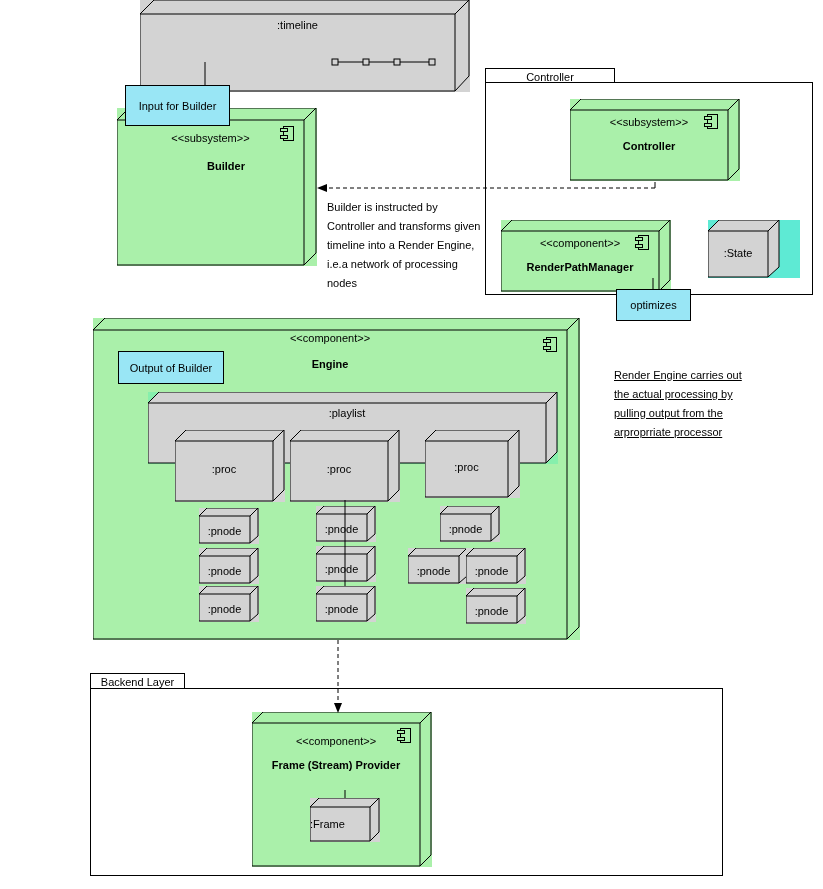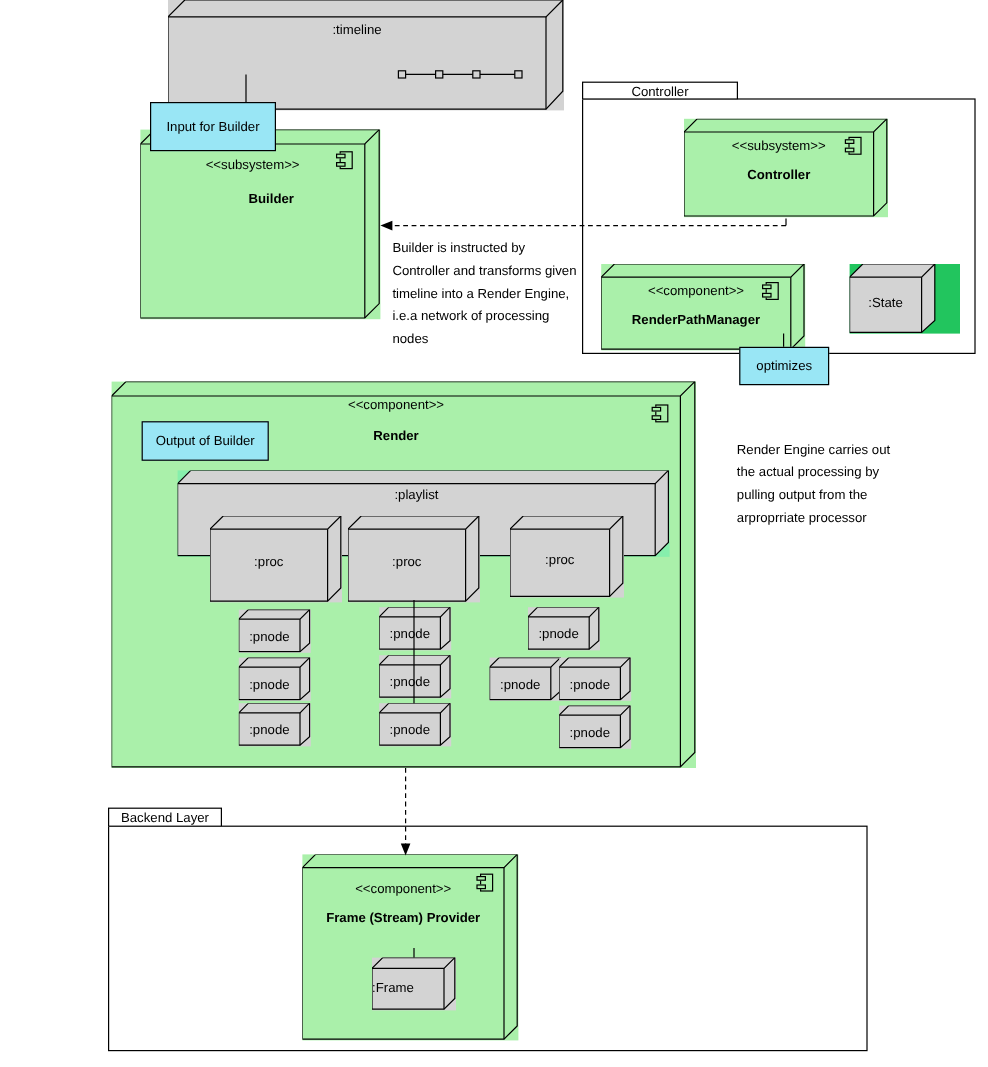--- a/index.html
+++ b/index.html
@@ -198,21 +198,21 @@
       <div class="body" style="background:#aaf0aa;"></div>
       <div class="t1" style="background:#aaf0aa;"></div>
       <div class="t2" style="background:#aaf0aa;"></div>
     </div>
   </div>
 
   <div class="note" style="left:616px; top:289px; width:75px; height:32px;">
     <span>optimizes</span>
   </div>
 
-  <div class="node3d" style="left:708px; top:220px; width:92px; height:58px; background:#22c55e;">
+  <div class="node3d" style="left:708px; top:220px; width:92px; height:58px; background:#5eead4;">
     <svg width="72" height="58" style="position:absolute;left:0;top:0;">
       <polygon points="0,11 11,0 71,0 71,47 60,57 0,57" fill="#d3d3d3" stroke="#000" stroke-width="1"></polygon>
       <polyline points="0,11 60,11 71,0" fill="none" stroke="#000" stroke-width="1"></polyline>
       <line x1="60" y1="11" x2="60" y2="57" stroke="#000" stroke-width="1"></line>
     </svg>
     <div class="abs" style="left:0; top:27px; width:60px; text-align:center;">:State</div>
   </div>
 
   <div class="textblock" style="left:327px; top:198px; width:170px;">Builder is instructed by
 Controller and transforms given
@@ -223,21 +223,21 @@
   <div class="node3d" style="left:93px; top:318px; width:487px; height:322px; background:#aaf0aa;">
     <svg width="487" height="322" style="position:absolute;left:0;top:0;">
       <polygon points="0,12 12,0 486,0 486,309 474,321 0,321" fill="#aaf0aa" stroke="#000" stroke-width="1"></polygon>
       <polyline points="0,12 474,12 486,0" fill="none" stroke="#000" stroke-width="1"></polyline>
       <line x1="474" y1="12" x2="474" y2="321" stroke="#000" stroke-width="1"></line>
     </svg>
     <div class="abs" style="left:0; top:14px; width:474px;">
       <div class="stereo">&lt;&lt;component&gt;&gt;</div>
     </div>
     <div class="abs" style="left:0; top:40px; width:474px;">
-      <div class="namebold">Render</div>
+      <div class="namebold">Engine</div>
     </div>
     <div class="comp-icon" style="left:450px; top:19px; background:#aaf0aa;">
       <div class="body" style="background:#aaf0aa;"></div>
       <div class="t1" style="background:#aaf0aa;"></div>
       <div class="t2" style="background:#aaf0aa;"></div>
     </div>
   </div>
 
   <div class="note" style="left:118px; top:351px; width:106px; height:33px;">
     <span>Output of Builder</span>
@@ -355,21 +355,21 @@
   </div>
   <div class="node3d" style="left:466px; top:588px; width:60px; height:36px; background:#d3d3d3;">
     <svg width="60" height="36" style="position:absolute;left:0;top:0;">
       <polygon points="0,8 8,0 59,0 59,28 51,35 0,35" fill="#d3d3d3" stroke="#000" stroke-width="1"></polygon>
       <polyline points="0,8 51,8 59,0" fill="none" stroke="#000" stroke-width="1"></polyline>
       <line x1="51" y1="8" x2="51" y2="35" stroke="#000" stroke-width="1"></line>
     </svg>
     <div class="abs" style="left:0; top:17px; width:51px; text-align:center;">:pnode</div>
   </div>
 
-  <div class="textblock" style="left:614px; top:366px; width:180px;">Render Engine carries out
+  <div class="textblock" style="left:614px; top:366px; width:180px;text-decoration:underline;">Render Engine carries out
 the actual processing by
 pulling output from the
 arproprriate processor</div>
 
   <div class="pkg" style="left:90px; top:688px; width:633px; height:188px;"></div>
   <div class="pkg-tab" style="left:90px; top:673px; width:95px; height:16px;">
     <span>Backend Layer</span>
   </div>
 
   <div class="node3d" style="left:252px; top:712px; width:180px; height:155px; background:#aaf0aa;">

